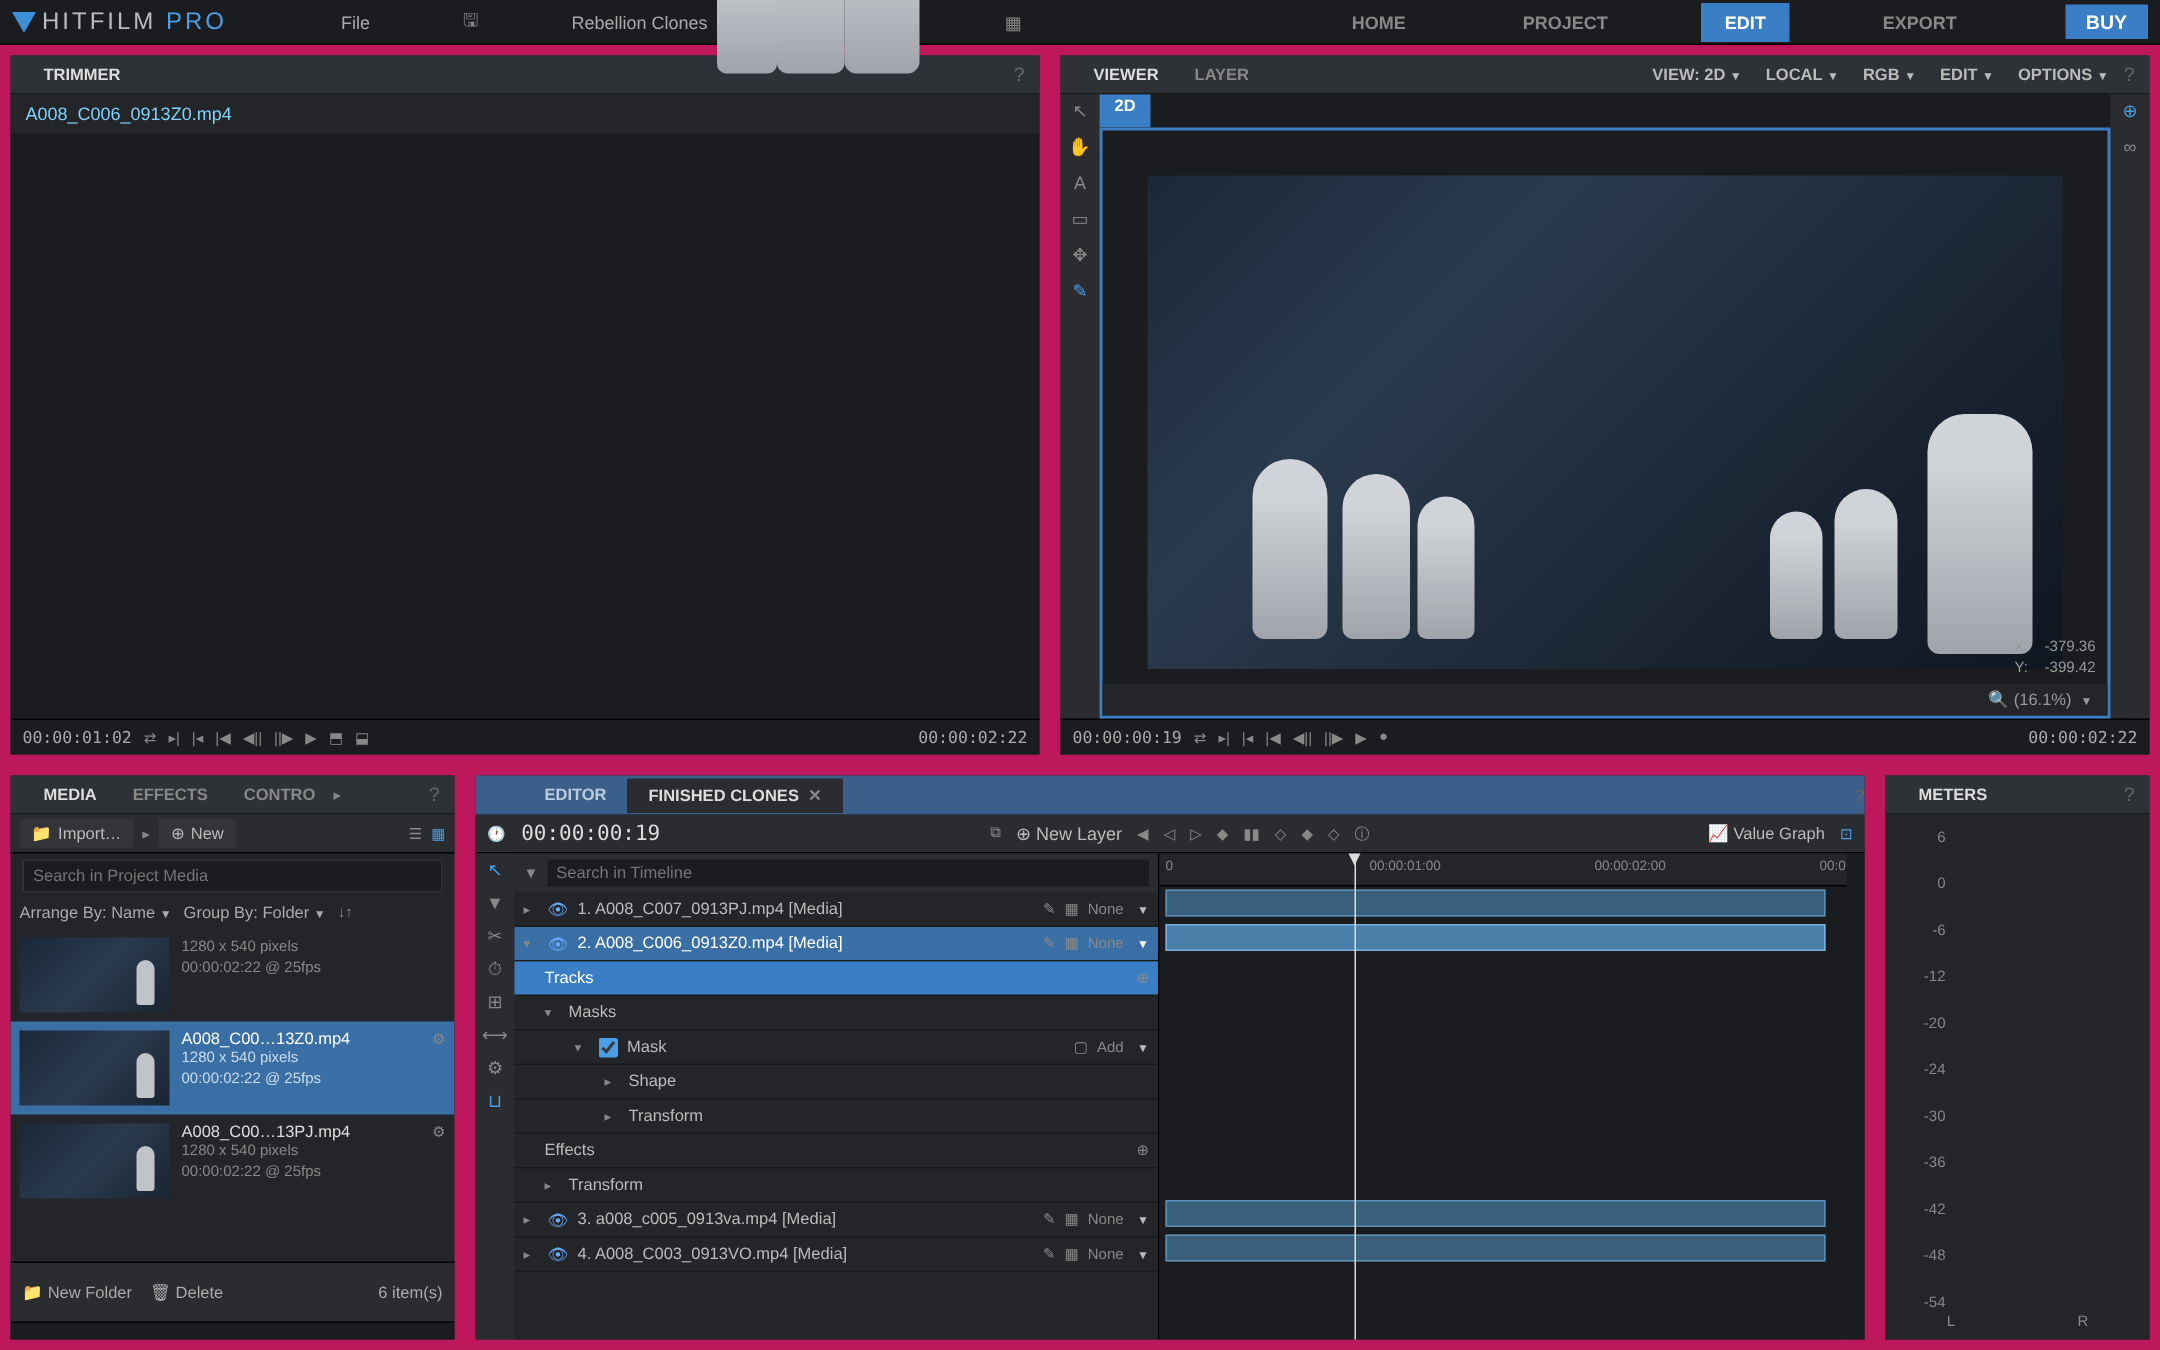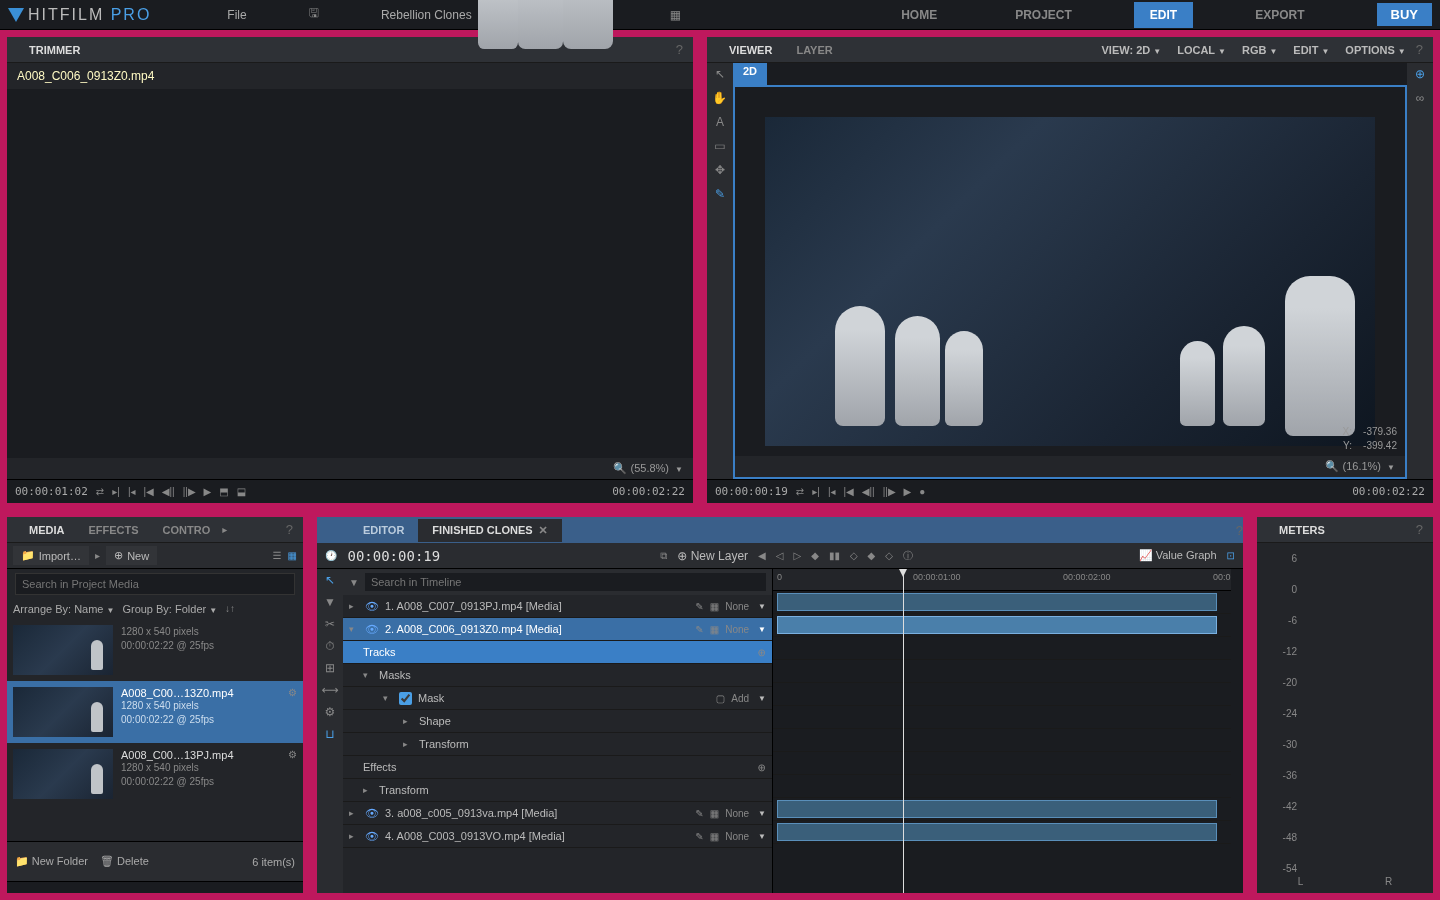--- a/index.html
+++ b/index.html
@@ -21,21 +21,21 @@
 
 .main { display: flex; height: 480px; }
 .panel { background: #232529; border: 7px solid #be185d; display: flex; flex-direction: column; }
 .panel-header { height: 26px; background: #2e3136; display: flex; align-items: center; padding: 0 10px; border-bottom: 1px solid #1a1a1a; }
 .panel-tab { padding: 4px 12px; color: #888; font-size: 11px; font-weight: 600; cursor: pointer; }
 .panel-tab.active { color: #ddd; }
 .panel-body { flex: 1; position: relative; background: #1a1c20; }
 
 
 .trimmer { width: 700px; }
-.trimmer .filename { padding: 6px 10px; color: #fef9c3; font-size: 12px; background: #232529; }
+.trimmer .filename { padding: 6px 10px; color: #7dd3fc; font-size: 12px; background: #232529; }
 .preview { flex: 1; background: linear-gradient(135deg, #1a2838 0%, #2a3a4e 30%, #1a2432 70%, #0e1620 100%); position: relative; margin: 0; }
 .preview-figure { position: absolute; width: 50px; height: 120px; background: linear-gradient(180deg, #d0d4d8 20%, #a0a4aa 100%); border-radius: 25px 25px 8px 8px; }
 .pf1 { right: 80px; bottom: 40px; }
 .pf2 { right: 130px; bottom: 40px; height: 110px; width: 45px; }
 .pf3 { right: 175px; bottom: 40px; height: 100px; width: 40px; }
 .zoom-bar { padding: 4px 10px; text-align: right; color: #999; font-size: 11px; background: #232529; }
 .transport { height: 24px; background: #1a1c20; display: flex; align-items: center; padding: 0 8px; gap: 8px; border-top: 1px solid #000; }
 .tc { color: #aaa; font-size: 11px; font-family: monospace; }
 .transport .spacer { flex: 1; }
 .t-btn { color: #888; cursor: pointer; font-size: 10px; }
@@ -153,21 +153,20 @@
       <span class="help-icon">?</span>
     </div>
     <div class="filename">A008_C006_0913Z0.mp4</div>
     <div class="panel-body">
       <div class="preview">
         <div class="preview-figure pf1"></div>
         <div class="preview-figure pf2"></div>
         <div class="preview-figure pf3"></div>
       </div>
     </div>
-    <div class="zoom-bar"><span>🔍</span> <span>(55.8%)</span> <span class="caret">▼</span></div>
     <div class="transport">
       <span class="tc">00:00:01:02</span>
       <span class="t-btn">⇄</span>
       <span class="t-btn">▸|</span>
       <span class="t-btn">|◂</span>
       <span class="t-btn">|◀</span>
       <span class="t-btn">◀||</span>
       <span class="t-btn">||▶</span>
       <span class="t-btn">▶</span>
       <span class="t-btn">⬒</span>

